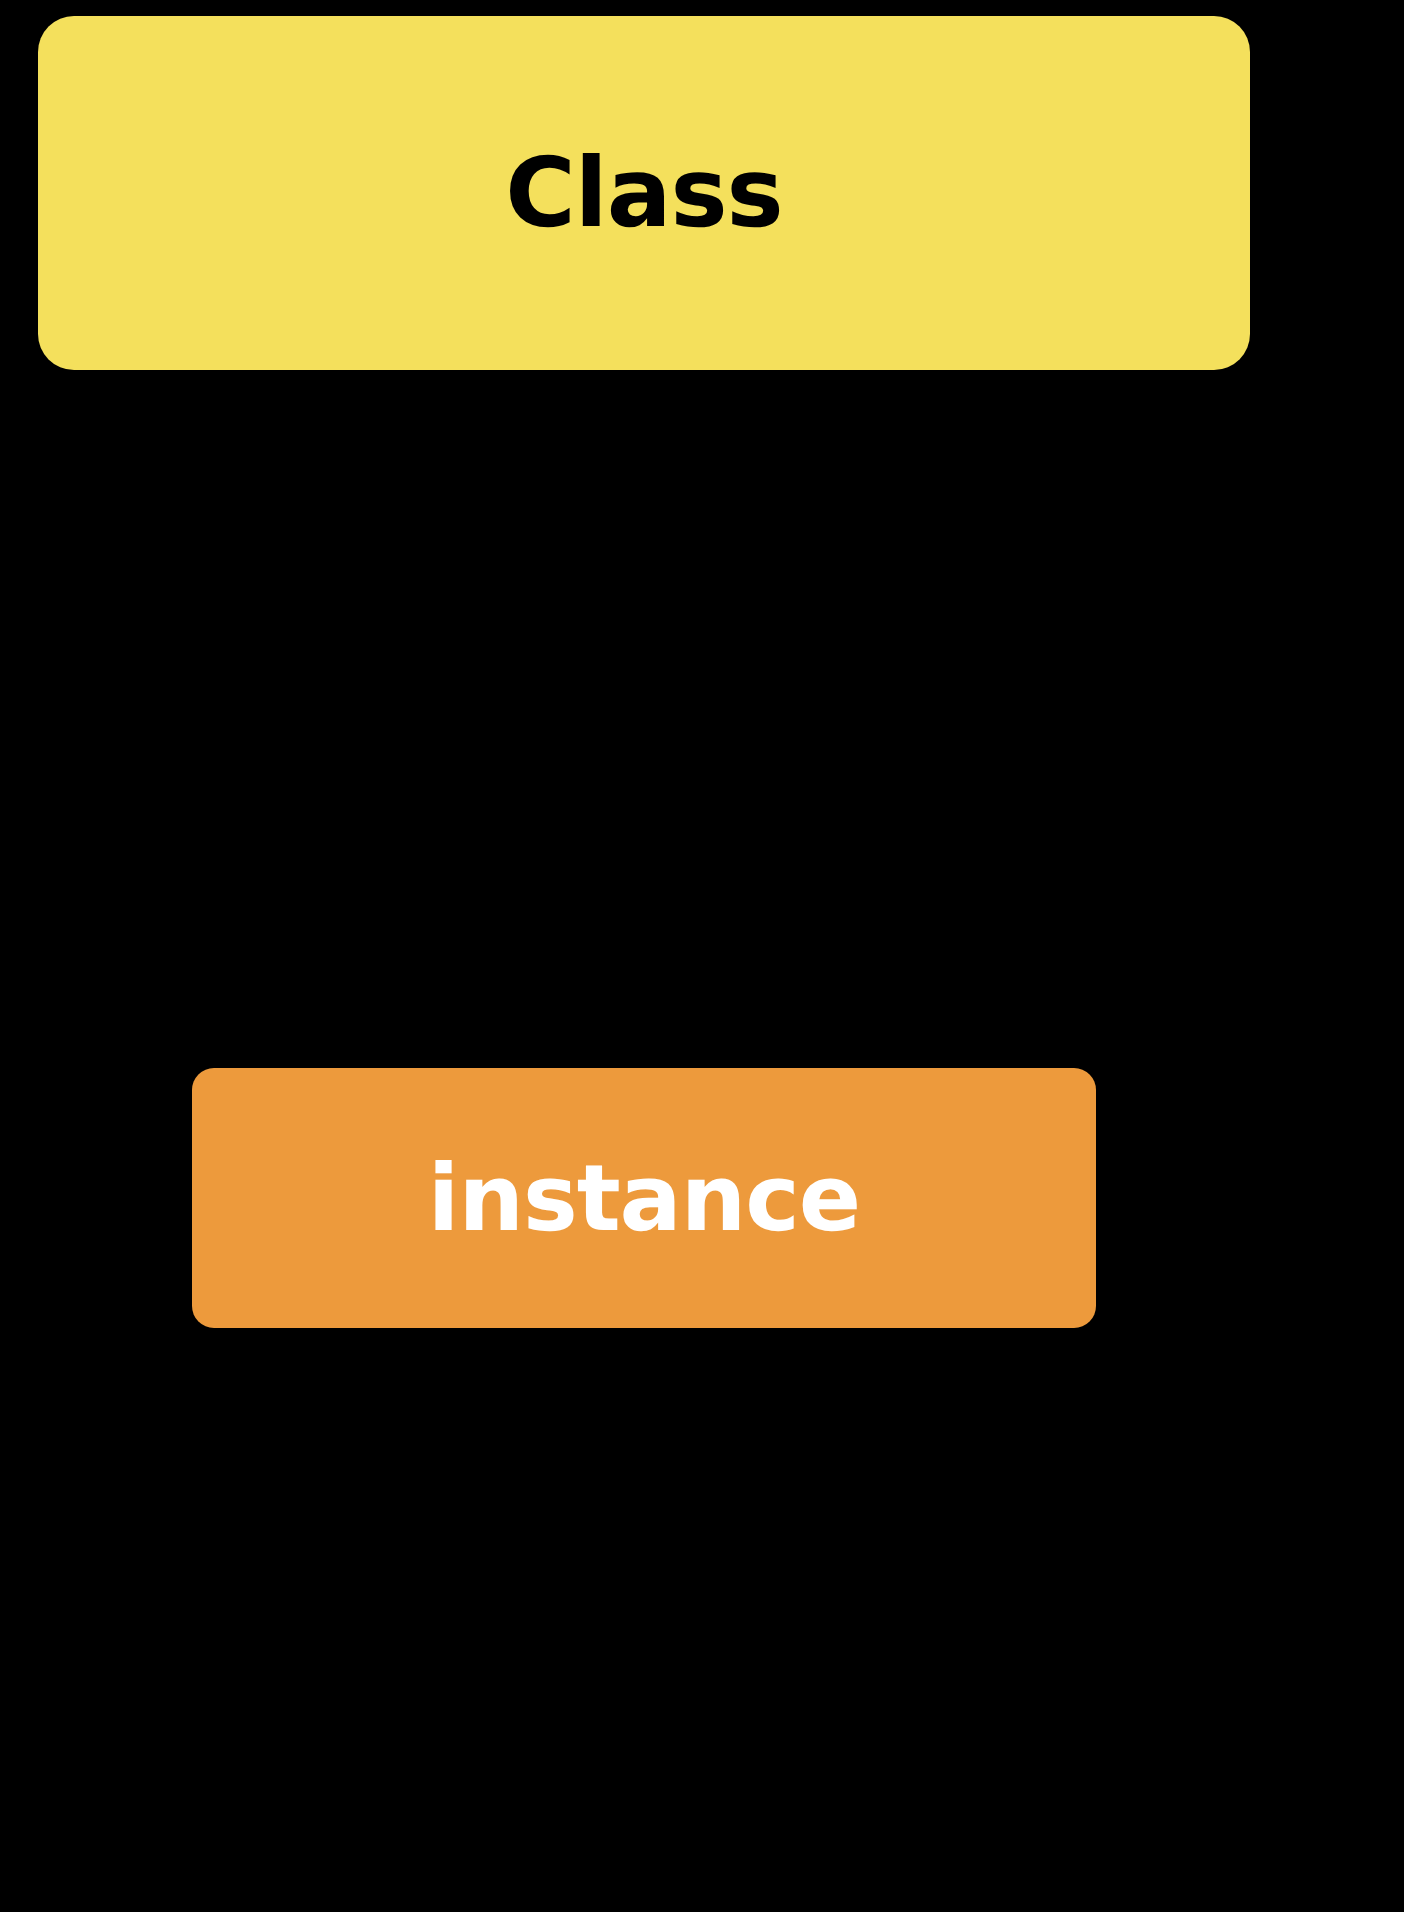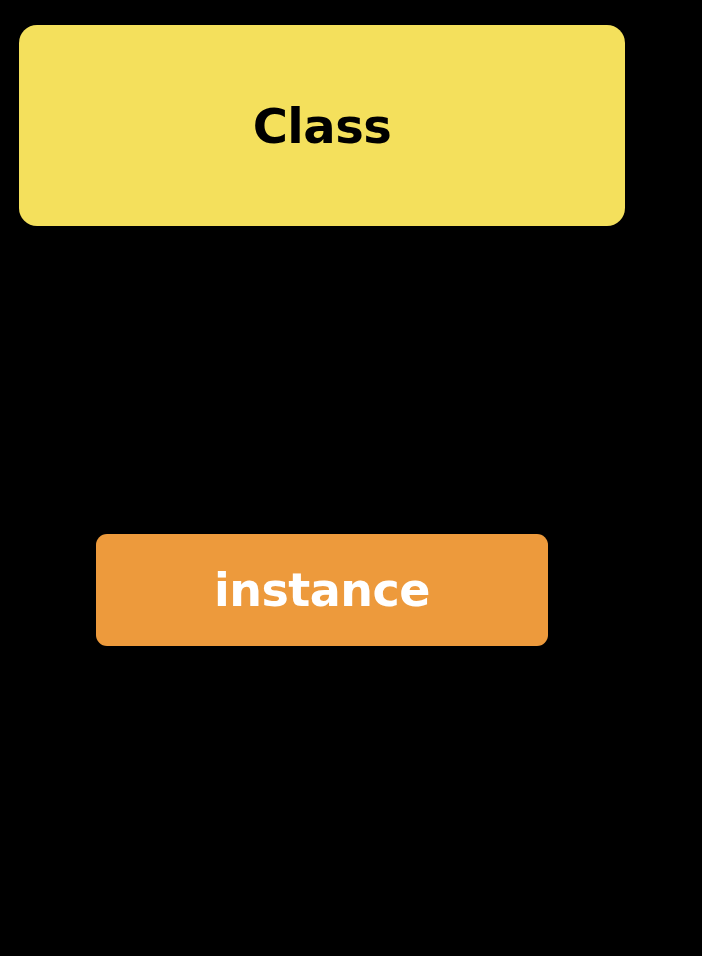--- a/index.html
+++ b/index.html
@@ -28,37 +28,37 @@
   .node-label {
     display: block;
     font-weight: bold;
     letter-spacing: -0.5px;
     white-space: nowrap;
   }
 
   
   #node-class {
     left: 19px;
-    top: 25px;
+    top: 8px;
     width: 606px;
-    height: 201px;
+    height: 177px;
     background: #f4e05c;
     border-radius: 18px;
   }
   #node-class .node-label {
     color: #000000;
     font-size: 48px;
   }
 
   
   #node-instance {
     left: 96px;
     top: 534px;
     width: 452px;
-    height: 112px;
+    height: 130px;
     background: #ed9a3c;
     border-radius: 11px;
   }
   #node-instance .node-label {
     color: #ffffff;
     font-size: 46px;
   }
 </style>
 </head>
 <body>

